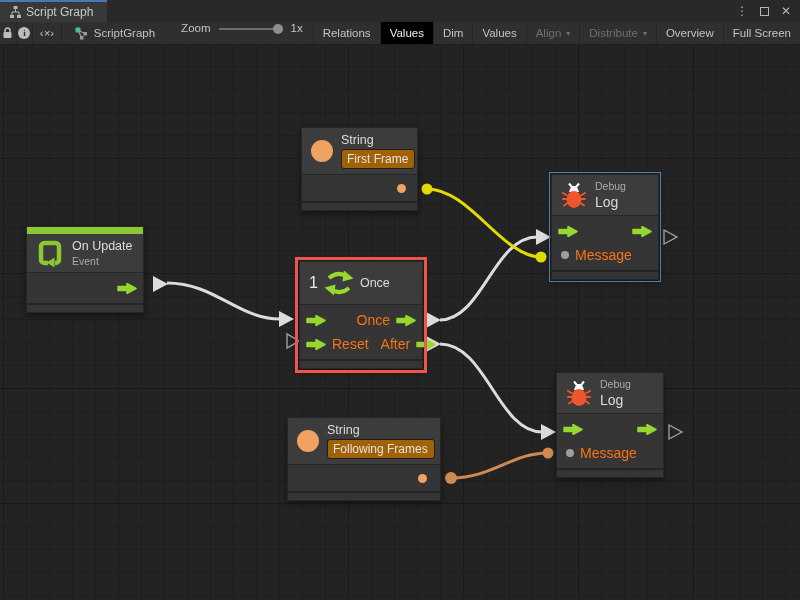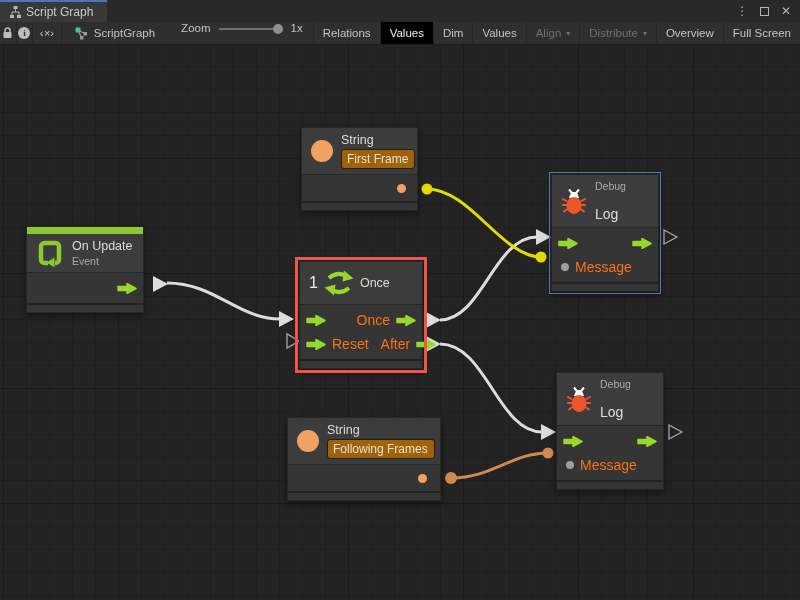--- a/index.html
+++ b/index.html
@@ -51,21 +51,21 @@
   .node { position:absolute; z-index:2; background:#353535; border:1px solid #262626;
           box-shadow:0 3px 6px rgba(0,0,0,.45); color:#D4D4D4; }
   .node.selected { outline:3px solid #EC564D; outline-offset:1px; }
   .node.focused  { outline:1px solid #4C7EAF; outline-offset:1px; }
   .accent-bar { height:7px; background:#8CC832; }
   .nhead { display:flex; align-items:center; gap:8px; padding:5px 9px; background:#3C3C3C;
            border-bottom:1px solid #262626; }
   .nhead .col { display:flex; flex-direction:column; gap:2px; }
   .ntitle { font-size:12.5px; color:#DCDCDC; }
   .nsub { font-size:10.5px; color:#ABABAB; }
-  .nbig { font-size:14px; color:#DCDCDC;margin-top:12px; }
+  .nbig { font-size:14px; color:#DCDCDC; }
   .nbody { padding:3px 0; }
   .prow { display:flex; align-items:center; height:24px; padding:0 6px; gap:6px; }
   .plabel { font-size:14px; color:#f97316; }
   .spacer { flex:1; }
   .node-footer { height:9px; background:#353535; border-top:2px solid #242424; }
   .vcircle { width:22px; height:22px; border-radius:50%; background:#F0A263; flex:0 0 22px; }
   .vdot-sm { width:9px; height:9px; border-radius:50%; background:#F0A263; }
   .gdot { width:8px; height:8px; border-radius:50%; background:#9E9E9E; margin-left:3px; }
   .sfield { background:#a16207; border:1px solid #1D1D1D; border-radius:3px; color:#E2E2E2;
             font-size:12px; padding:2px 5px; height:20px; font-family:"Liberation Sans",sans-serif; }

